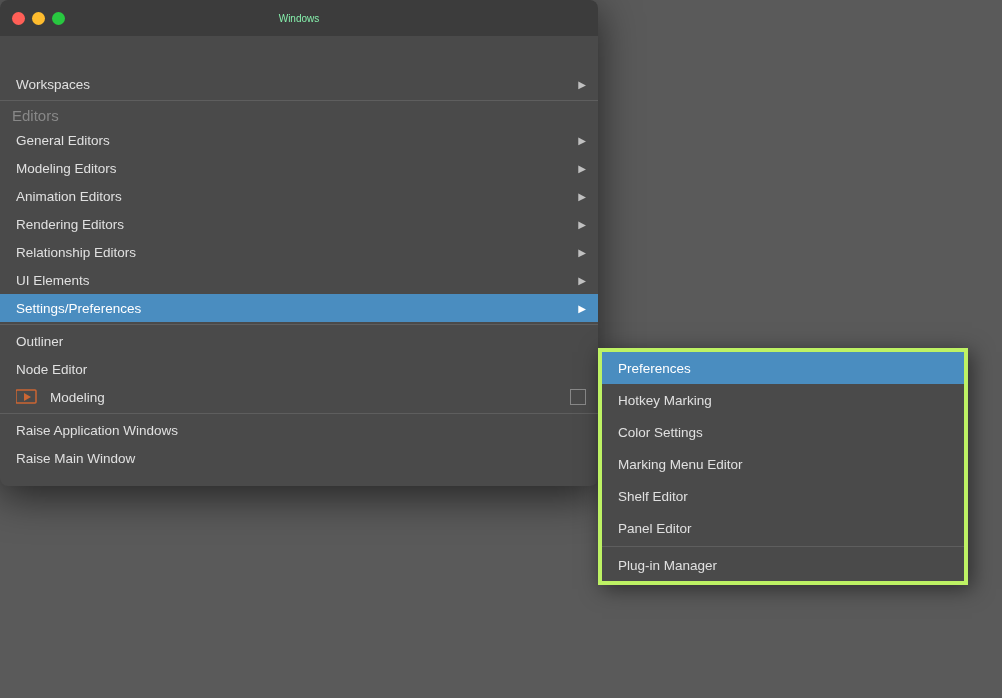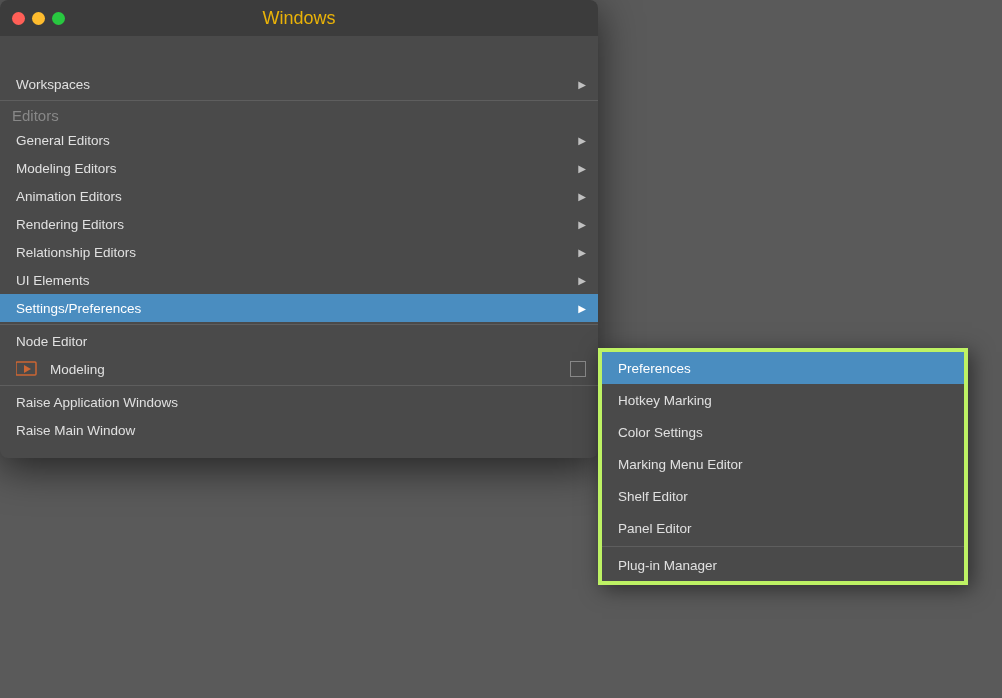--- a/index.html
+++ b/index.html
@@ -46,22 +46,22 @@
     .traffic-light {
       width: 13px;
       height: 13px;
       border-radius: 50%;
     }
     .tl-red { background: #ff5f57; }
     .tl-yellow { background: #febc2e; }
     .tl-green { background: #28c840; }
 
     .title-text {
-      font-size: 18px;
-      color: #eab308;
+      font-size: 10px;
+      color: #86efac;
       font-weight: 500;
     }
 
     
     .menu-list {
       padding: 14px 0;
       margin-top: 20px;
     }
 
     .menu-section-label {
@@ -203,20 +203,23 @@
       <span class="arrow">▶</span>
     </div>
 
     <div class="menu-item highlighted">
       <span>Settings/Preferences</span>
       <span class="arrow">▶</span>
     </div>
 
     <div class="menu-separator"></div>
 
+    <div class="menu-item">
+      <span>Outliner</span>
+    </div>
 
     <div class="menu-item">
       <span>Node Editor</span>
     </div>
 
     <div class="menu-item">
       <div class="item-left">
         <svg class="playblast-icon" viewBox="0 0 22 16" fill="none">
           <rect x="0" y="1" width="20" height="13" rx="1" fill="none" stroke="#cc6633" stroke-width="1.5"></rect>
           <polygon points="8,4 8,12 15,8" fill="#cc6633"></polygon>

